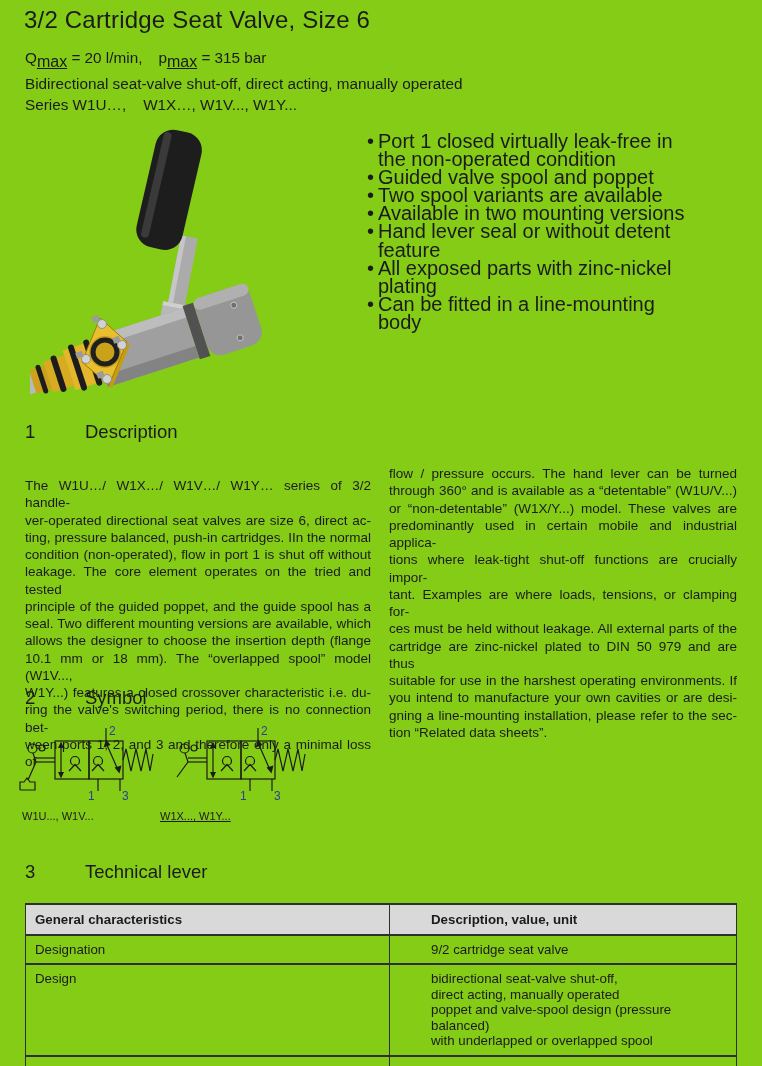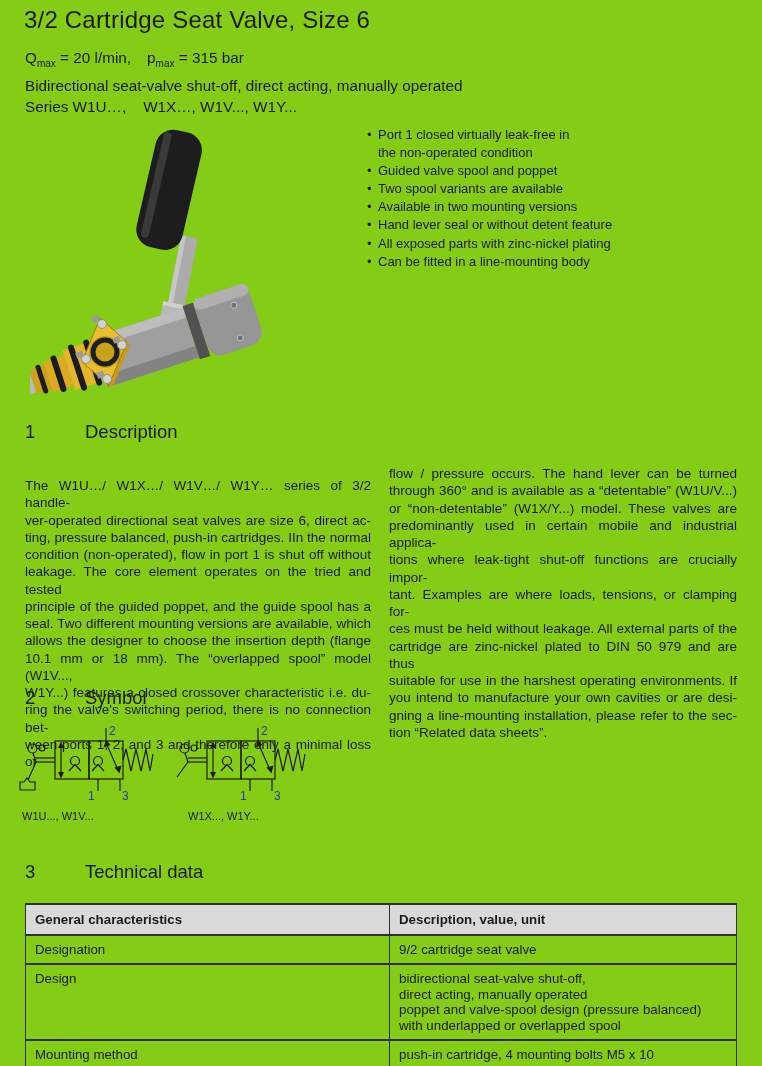--- a/index.html
+++ b/index.html
@@ -1,43 +1,43 @@
 <!DOCTYPE html>
 <html><head>
 <meta charset="utf-8">
 <style>
   html,body{margin:0;padding:0;background:#fff;}
   .page{position:relative;width:762px;height:1066px;background:#84cc16;overflow:hidden;
         font-family:"Liberation Sans", sans-serif;color:#1b1b1b;}
   .abs{position:absolute;}
   .title{left:24px;top:6px;font-size:24px;letter-spacing:.2px;}
   .specs{left:25px;top:47px;font-size:15.3px;line-height:21.5px;}
-  .specs sub{font-size:10px;}
+  .specs sub{font-size:16px;text-decoration:underline;}
   .gap{display:inline-block;width:16px;}
   .series{white-space:pre;}
-  .features{left:367px;top:126px;width:330px;font-size:13px;line-height:18.1px;}
+  .features{left:367px;top:132px;width:330px;font-size:20px;line-height:18.1px;}
   .features ul{list-style:none;margin:0;padding:0;}
   .features li{position:relative;padding-left:11px;white-space:pre-line;}
   .features li::before{content:"\2022";position:absolute;left:0;top:0;}
   .sec{display:flex;font-size:18.5px;}
   .sec .num{width:60px;flex:0 0 60px;}
   .sec1{left:25px;top:421px;}
   .sec2{left:25px;top:687px;}
   .sec3{left:25px;top:861px;}
   .col{top:465px;width:346px;font-size:13.5px;line-height:17.25px;
        text-align:justify;}
   .jtext{white-space:pre-line;text-align:justify;text-align-last:justify;}
   .colL{left:25px;margin-top:12px;}
   .colR{left:389px;width:348px;}
   .lastline{text-align:left;text-align-last:left;white-space:pre-line;}
   .symlabel{top:810px;font-size:11px;}
   .symsvg{position:absolute;top:720px;}
   
   .ttable{left:25px;top:903px;width:712px;font-size:13.3px;border-top:2px solid #2f2f2f;}
-  .trow{display:flex;border-bottom:2px solid #2f2f2f;border-left:1px solid #2f2f2f;border-right:1px solid #2f2f2f;}
+  .trow{display:flex;border-bottom:2px solid #2f2f2f;border-left:1px solid #2f2f2f;border-right:1px solid #2f2f2f;gap:32px;}
   .thead{background:#d9d9d9;font-weight:bold;}
   .c1{box-sizing:border-box;width:364px;flex:0 0 364px;border-right:1px solid #2f2f2f;padding:6px 9px;}
   .c2{box-sizing:border-box;flex:1;padding:6px 9px;}
   .trow .cell-multi{white-space:pre-line;line-height:15.6px;}
   .thead .c1,.thead .c2{padding:7px 9px;}
   svg{display:block;}
 </style>
 </head>
 <body>
 
@@ -220,25 +220,25 @@
     <circle cx="24" cy="28" r="3"></circle>
     <line x1="18" y1="42" x2="7" y2="57"></line>
     <g font-size="12" fill="#2b3f93" stroke="none" font-family="Liberation Sans, sans-serif">
       <text x="91" y="15">2</text>
       <text x="70" y="80">1</text>
       <text x="104" y="80">3</text>
     </g>
   </svg>
 
   <div class="abs symlabel" style="left:22px;">W1U..., W1V...</div>
-  <div class="abs symlabel" style="left:188px;">W1X..., W1Y...</div>
+  <div class="abs symlabel" style="left:160px;text-decoration:underline;">W1X..., W1Y...</div>
 
   <div class="abs sec sec3">
     <span class="num">3</span>
-    <span>Technical data</span>
+    <span>Technical lever</span>
   </div>
 
   <div class="abs ttable">
     <div class="trow thead">
       <div class="c1">General characteristics</div>
       <div class="c2">Description, value, unit</div>
     </div>
     <div class="trow">
       <div class="c1">Designation</div>
       <div class="c2">9/2 cartridge seat valve</div>

